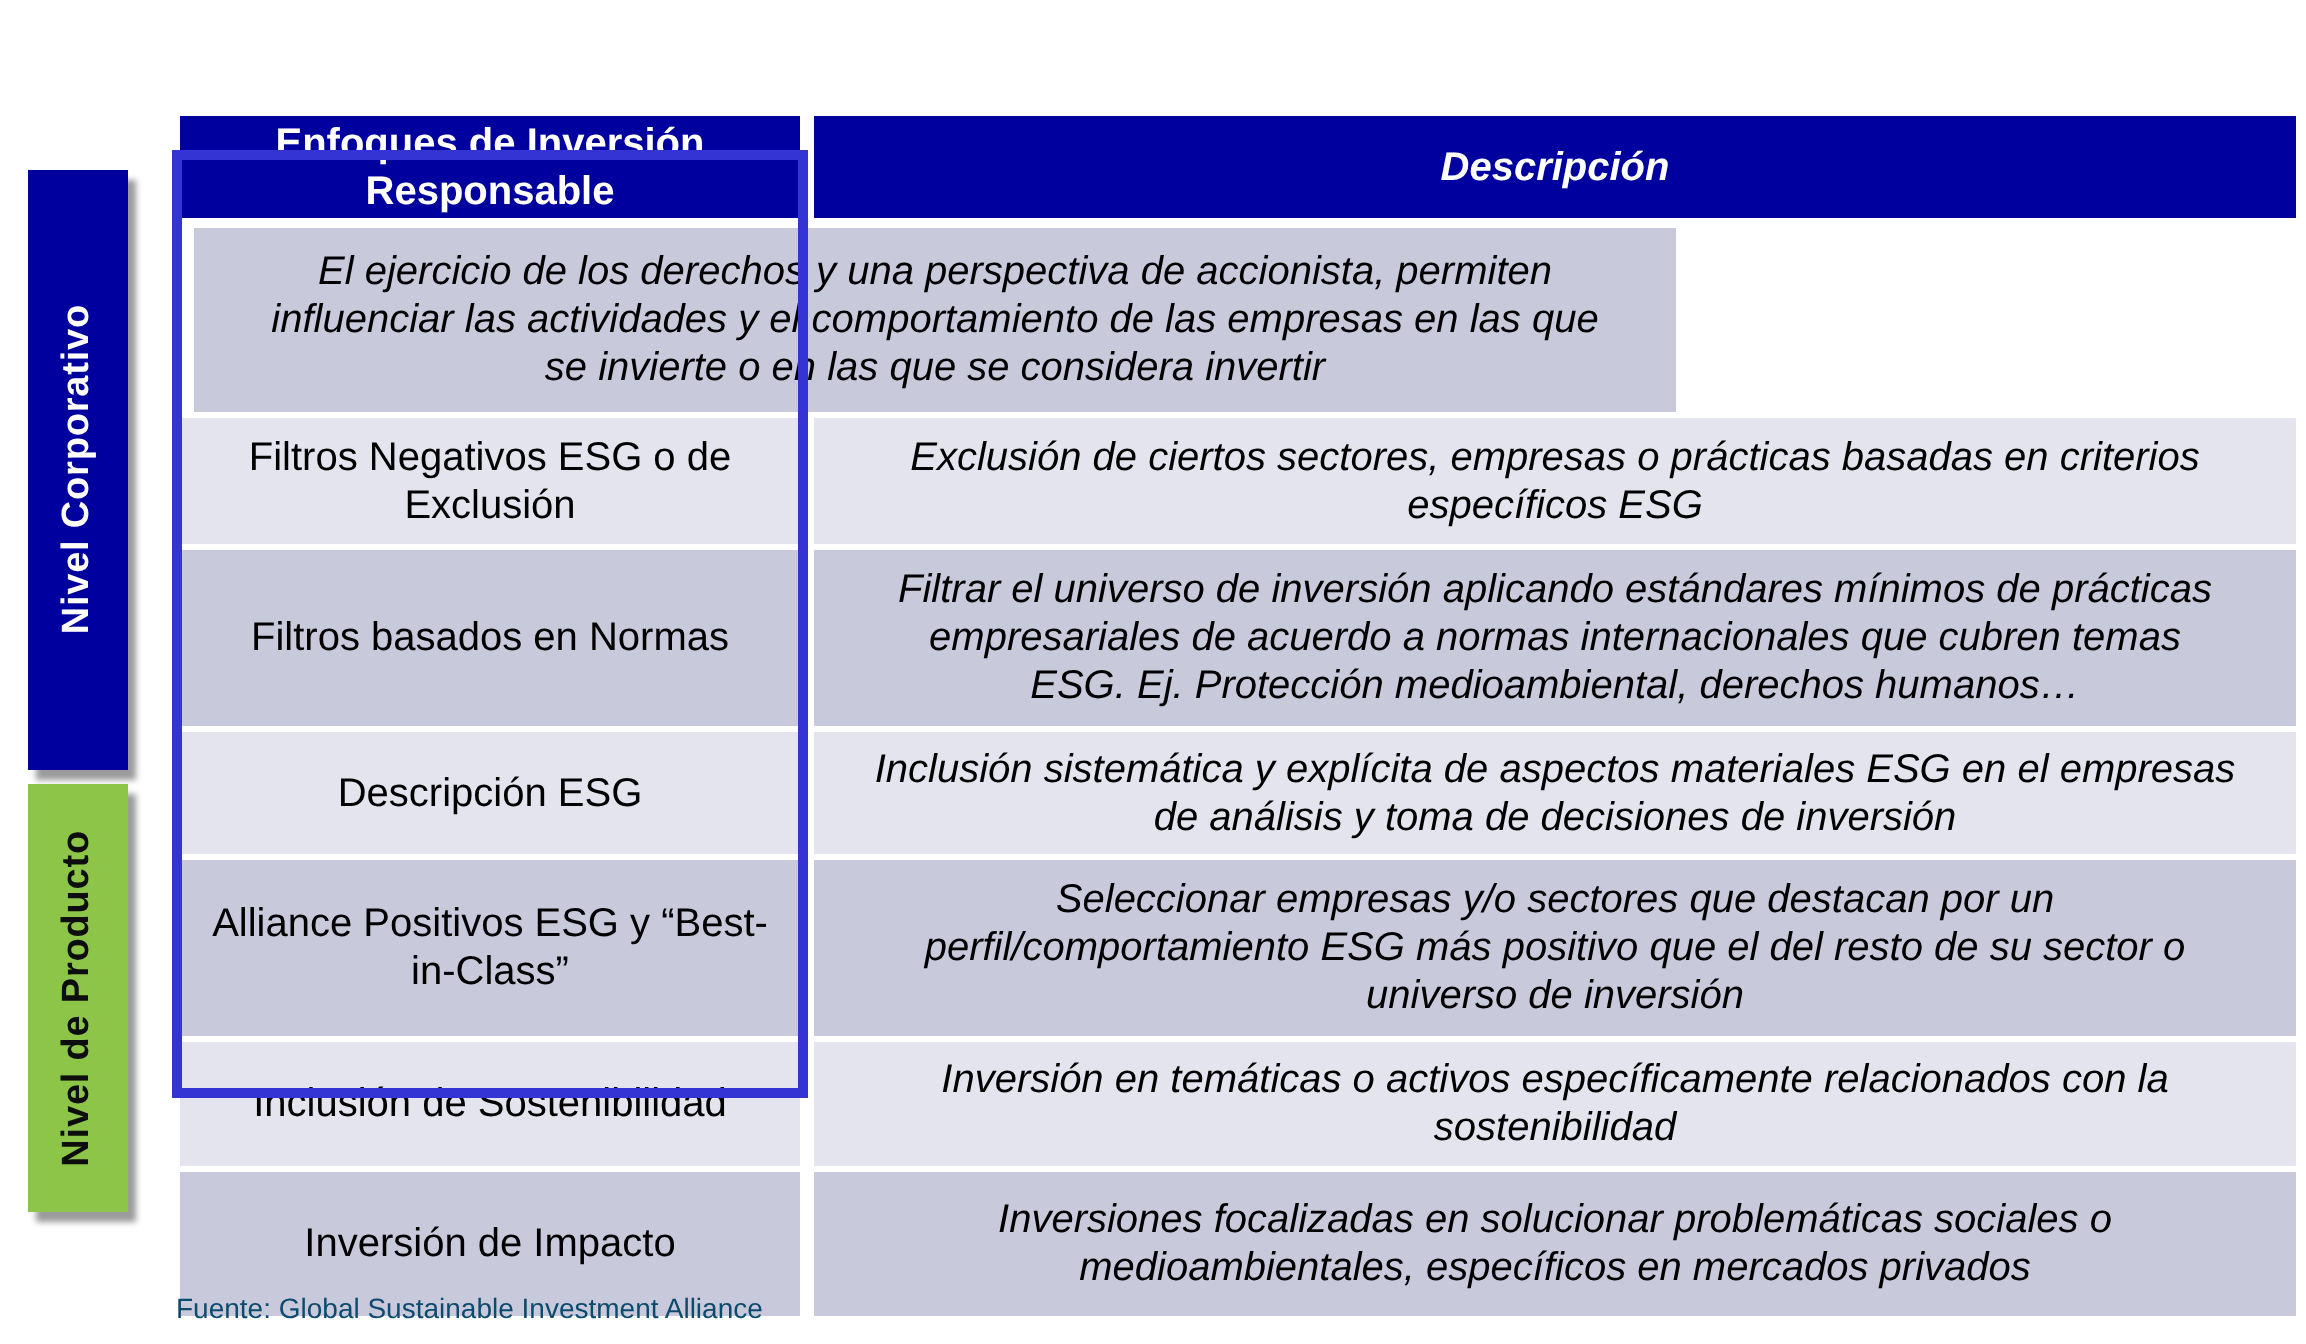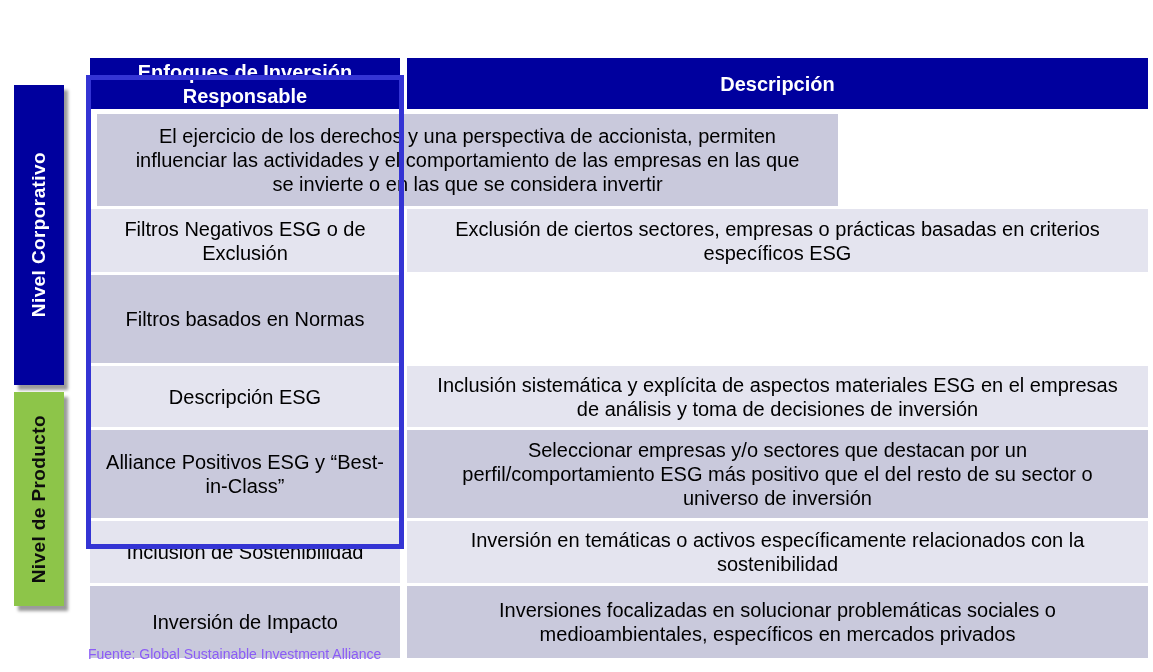--- a/index.html
+++ b/index.html
@@ -22,38 +22,38 @@
   
   .tbl { position:absolute; left:90px; top:22px; }
   .trow { display:flex; margin-bottom:3px; }
   .trow.thead { margin-bottom:5px;margin-top:36px; }
   .cell {
     display:flex; align-items:center; justify-content:center;
     text-align:center; white-space:pre-line; box-sizing:border-box;
     font-size:20px; line-height:24px; color:#000000; padding:0 14px;
   }
   .c1 { width:310px; }
-  .c2 { width:741px; margin-left:7px; padding:0 18px; }
+  .c2 { width:741px; margin-left:7px; padding:0 18px;font-style:italic; }
   .thead .cell {
     background:var(--navy,#00009e); color:#ffffff; font-weight:bold; height:51px;
   }
   .dark  { background:var(--row_dark,#c9c9dc); }
   .light { background:var(--row_light,#e4e4ef); }
   .h1 { height:92px; } .h2 { height:63px;text-align:center; } .h3 { height:88px; }
   .h4 { height:61px; } .h5 { height:88px; } .h6 { height:62px; }
   .h7 { height:72px; }
   
   .hl {
     position:absolute; left:86px; top:75px; width:318px; height:474px;
     border:5px solid var(--highlight,#3434d4); box-sizing:border-box;
     pointer-events:none;
   }
   .src {
     position:absolute; left:88px; top:645px;
-    font-size:14px; line-height:18px; color:#8b5cf6;
+    font-size:14px; line-height:18px; color:#0c4a6e;
   }
 </style>
 </head>
 <body>
 
 <div class="canvas">
 
   <div class="vbar vbar-corp">
     <span class="vtext">Nivel Corporativo</span>
   </div>
@@ -78,20 +78,23 @@
 
     <div class="trow">
       <div class="cell c1 light h2">Filtros Negativos ESG o de
 Exclusión</div>
       <div class="cell c2 light h2">Exclusión de ciertos sectores, empresas o prácticas basadas en criterios
 específicos ESG</div>
     </div>
 
     <div class="trow">
       <div class="cell c1 dark h3">Filtros basados en Normas</div>
+      <div class="cell c2 dark h3">Filtrar el universo de inversión aplicando estándares mínimos de prácticas
+empresariales de acuerdo a normas internacionales que cubren temas
+ESG. Ej. Protección medioambiental, derechos humanos…</div>
     </div>
 
     <div class="trow">
       <div class="cell c1 light h4">Descripción ESG</div>
       <div class="cell c2 light h4">Inclusión sistemática y explícita de aspectos materiales ESG en el empresas
 de análisis y toma de decisiones de inversión</div>
     </div>
 
     <div class="trow">
       <div class="cell c1 dark h5">Alliance Positivos ESG y “Best-

